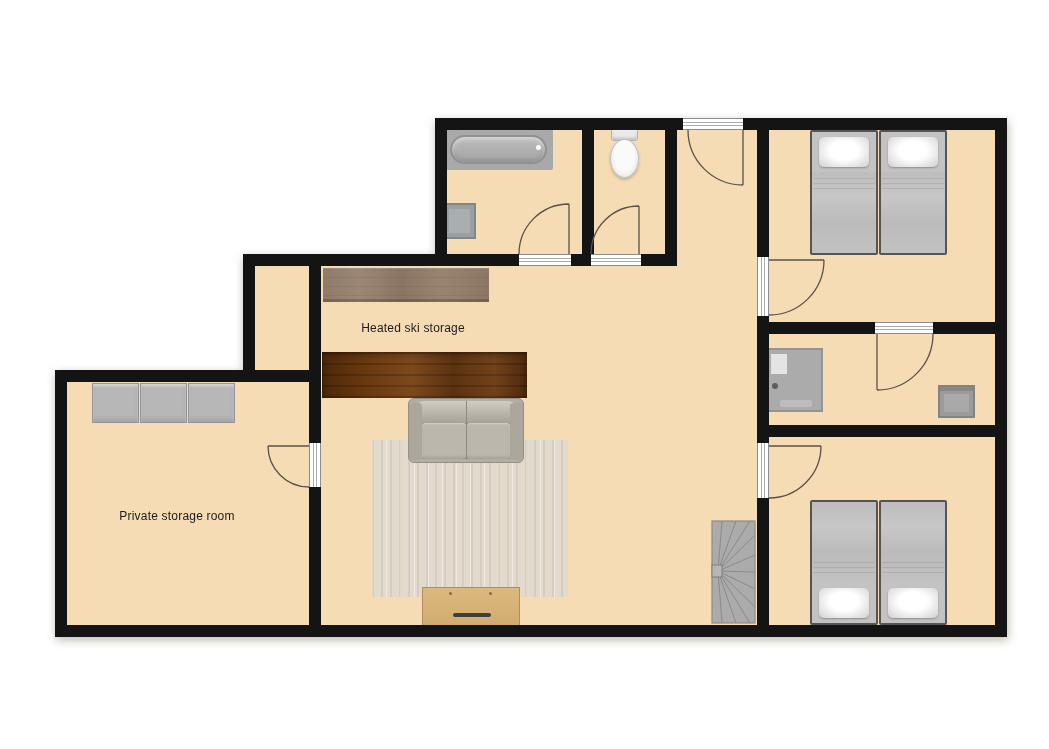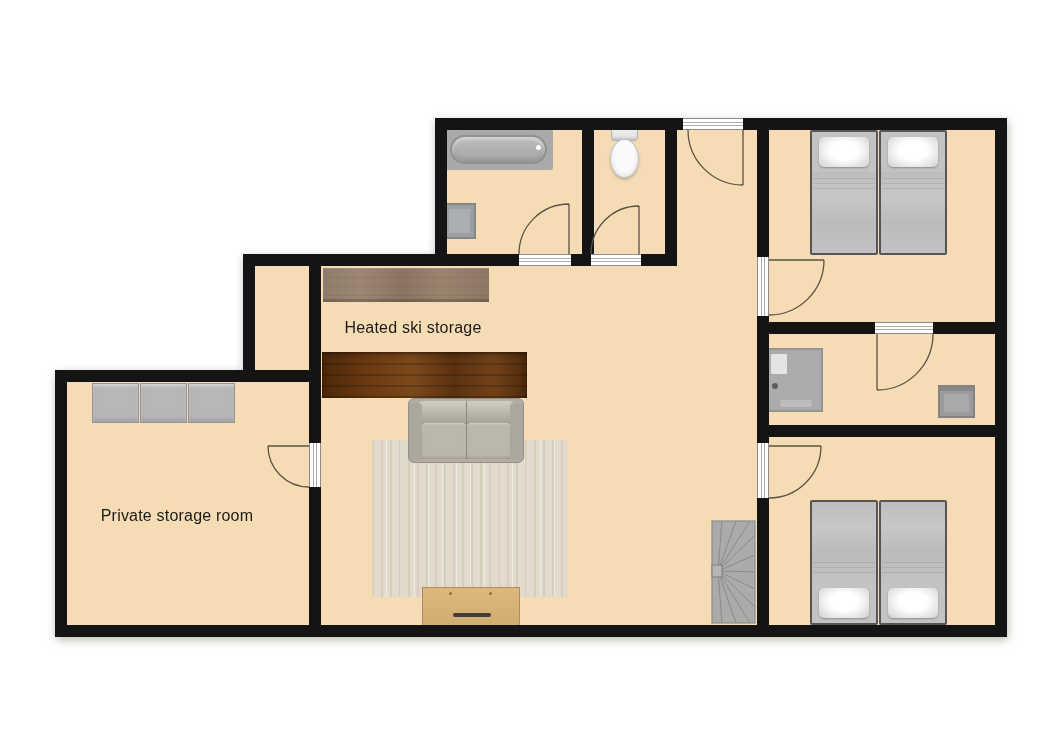--- a/index.html
+++ b/index.html
@@ -12,21 +12,21 @@
   .canvas{position:relative;width:1049px;height:749px;}
   .plan{position:absolute;inset:0;filter:drop-shadow(1px 3px 5px rgba(70,55,30,.35));}
   .abs{position:absolute;box-sizing:border-box;}
   .floor{background:var(--floor,#f5dcb4);}
   .wall{background:var(--wall,#141414);}
   .jamb-h{background:linear-gradient(to bottom,#8d8d8d 0 1px,#fff 1px 4px,#ababab 4px 5px,#fff 5px 7px,#ababab 7px 8px,#fff 8px 11px,#8d8d8d 11px 12px);}
   .jamb-v{background:linear-gradient(to right,#8d8d8d 0 1px,#fff 1px 4px,#ababab 4px 5px,#fff 5px 7px,#ababab 7px 8px,#fff 8px 11px,#8d8d8d 11px 12px);}
 
   .room-label{
     position:absolute;transform:translate(-50%,-50%);
-    font-size:16px;color:var(--label,#1b1b1b);white-space:nowrap;letter-spacing:.2px;
+    font-size:12px;color:var(--label,#1b1b1b);white-space:nowrap;letter-spacing:.2px;
   }
 
   
   .bed{background:#c3c3c3;border:2px solid #555;border-radius:2px;}
   .bed .pillow{position:absolute;left:7px;right:7px;height:30px;
     background:radial-gradient(ellipse at 50% 45%,#ffffff 40%,#e6e6e6 72%,#cfcfcf 100%);
     border-radius:5px;box-shadow:0 1px 2px rgba(0,0,0,.28);}
   .bed .duvet{position:absolute;left:0;right:0;
     background:linear-gradient(#bdbdbd,#c7c7c7 30%,#bbbbbb 62%,#c2c2c2);}
   .bed .duvet::before{content:"";position:absolute;left:2%;right:2%;height:15px;

